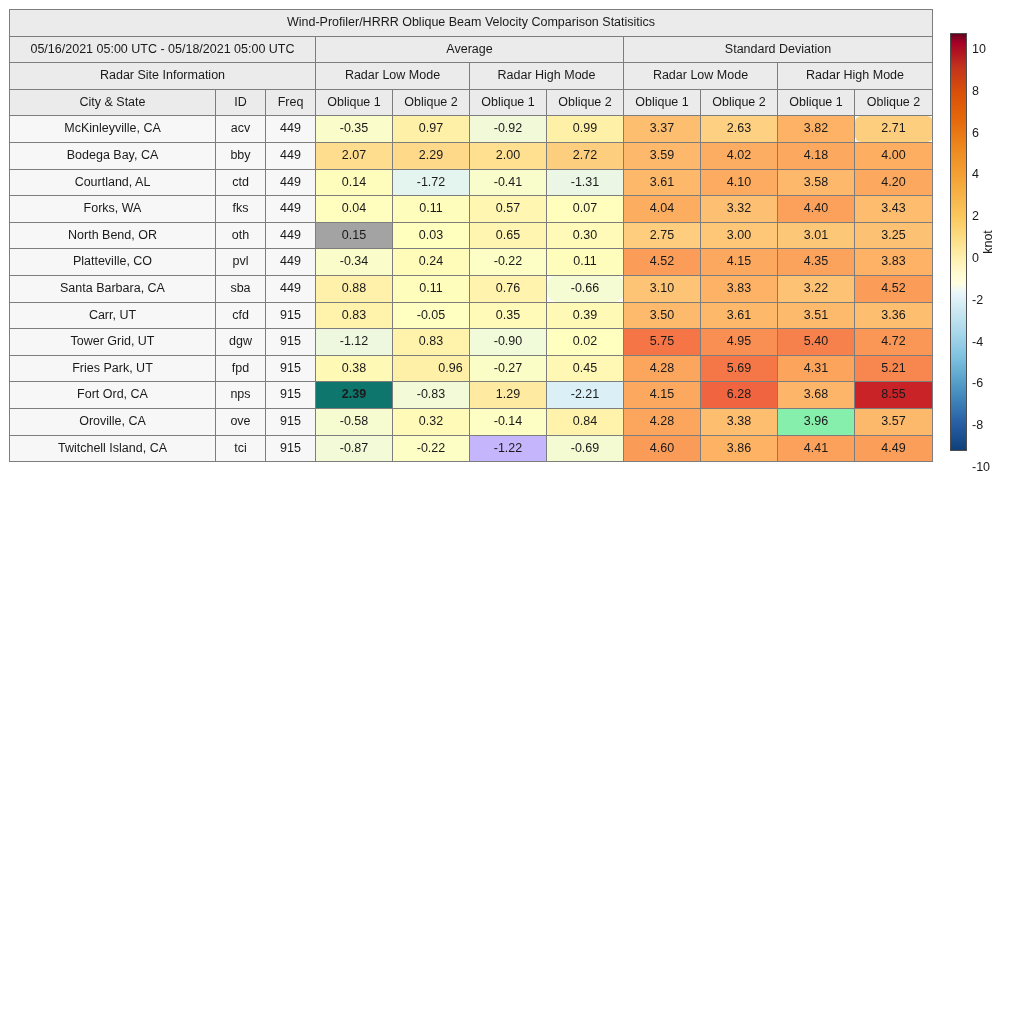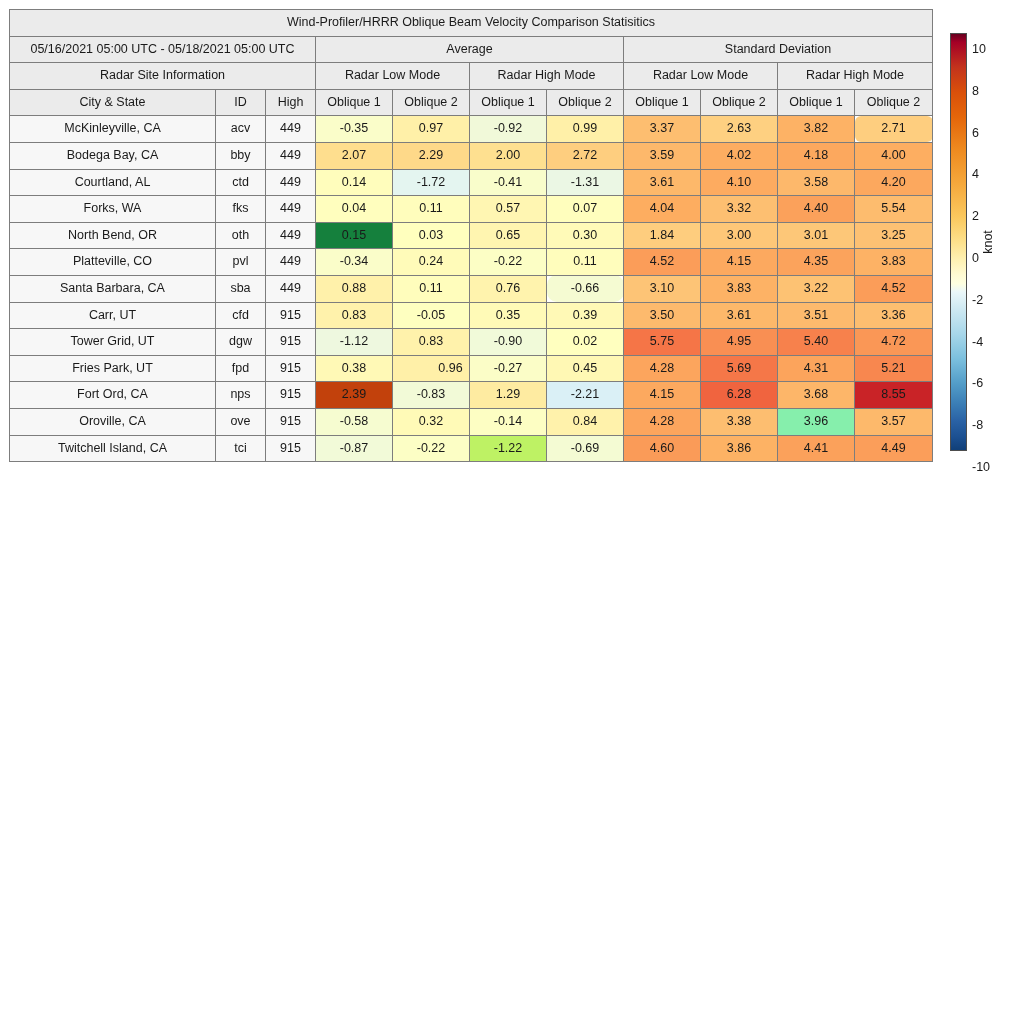--- a/index.html
+++ b/index.html
@@ -124,21 +124,21 @@
       <tr>
         <td class="hdr hdr-row" colspan="3">Radar Site Information</td>
         <td class="hdr hdr-row" colspan="2">Radar Low Mode</td>
         <td class="hdr hdr-row" colspan="2">Radar High Mode</td>
         <td class="hdr hdr-row" colspan="2">Radar Low Mode</td>
         <td class="hdr hdr-row" colspan="2">Radar High Mode</td>
       </tr>
       <tr>
         <td class="hdr hdr-row">City &amp; State</td>
         <td class="hdr hdr-row">ID</td>
-        <td class="hdr hdr-row">High</td>
+        <td class="hdr hdr-row">Freq</td>
         <td class="hdr hdr-row">Oblique 1</td>
         <td class="hdr hdr-row">Oblique 2</td>
         <td class="hdr hdr-row">Oblique 1</td>
         <td class="hdr hdr-row">Oblique 2</td>
         <td class="hdr hdr-row">Oblique 1</td>
         <td class="hdr hdr-row">Oblique 2</td>
         <td class="hdr hdr-row">Oblique 1</td>
         <td class="hdr hdr-row">Oblique 2</td>
       </tr>
     </tbody>
@@ -186,31 +186,31 @@
           <td class="site-cell">Forks, WA</td>
           <td class="site-cell">fks</td>
           <td class="site-cell">449</td>
           <td style="background: rgb(255, 254, 190);">0.04</td>
           <td style="background: rgb(255, 253, 188);">0.11</td>
           <td style="background: rgb(255, 246, 178);">0.57</td>
           <td style="background: rgb(255, 254, 189);">0.07</td>
           <td style="background: rgb(253, 173, 96);">4.04</td>
           <td style="background: rgb(253, 191, 113);">3.32</td>
           <td style="background: rgb(251, 161, 91);">4.40</td>
-          <td style="background: rgb(253, 188, 110);">5.54</td>
+          <td style="background: rgb(253, 188, 110);">3.43</td>
         </tr>
         <tr>
           <td class="site-cell">North Bend, OR</td>
           <td class="site-cell">oth</td>
           <td class="site-cell">449</td>
-          <td style="background: #15803d;">0.15</td>
+          <td style="background: #a3a3a3;">0.15</td>
           <td style="background: rgb(255, 255, 190);">0.03</td>
           <td style="background: rgb(255, 245, 176);">0.65</td>
           <td style="background: rgb(255, 250, 184);">0.30</td>
-          <td style="background: rgb(254, 205, 126);">1.84</td>
+          <td style="background: rgb(254, 205, 126);">2.75</td>
           <td style="background: rgb(254, 199, 120);">3.00</td>
           <td style="background: rgb(253, 199, 120);">3.01</td>
           <td style="background: rgb(253, 193, 115);">3.25</td>
         </tr>
         <tr>
           <td class="site-cell">Platteville, CO</td>
           <td class="site-cell">pvl</td>
           <td class="site-cell">449</td>
           <td style="background: rgb(250, 253, 201);">-0.34</td>
           <td style="background: rgb(255, 251, 185);">0.24</td>
@@ -270,21 +270,21 @@
           <td style="background: rgb(255, 248, 180);">0.45</td>
           <td style="background: rgb(252, 165, 93);">4.28</td>
           <td style="background: rgb(245, 119, 72);">5.69</td>
           <td style="background: rgb(252, 164, 92);">4.31</td>
           <td style="background: rgb(248, 135, 79);">5.21</td>
         </tr>
         <tr>
           <td class="site-cell">Fort Ord, CA</td>
           <td class="site-cell">nps</td>
           <td class="site-cell">915</td>
-          <td style="background: #c2410c;">2.39</td>
+          <td style="background: #0f766e; font-weight: bold;">2.39</td>
           <td style="background: rgb(242, 250, 215);">-0.83</td>
           <td style="background: rgb(254, 235, 161);">1.29</td>
           <td style="background: rgb(218, 240, 246);">-2.21</td>
           <td style="background: rgb(252, 169, 95);">4.15</td>
           <td style="background: rgb(240, 100, 63);">6.28</td>
           <td style="background: rgb(253, 182, 105);">3.68</td>
           <td style="background: rgb(201, 35, 39);">8.55</td>
         </tr>
         <tr>
           <td class="site-cell">Oroville, CA</td>
@@ -298,21 +298,21 @@
           <td style="background: rgb(253, 190, 112);">3.38</td>
           <td style="background: #86efac;">3.96</td>
           <td style="background: rgb(253, 185, 107);">3.57</td>
         </tr>
         <tr>
           <td class="site-cell">Twitchell Island, CA</td>
           <td class="site-cell">tci</td>
           <td class="site-cell">915</td>
           <td style="background: rgb(242, 250, 216);">-0.87</td>
           <td style="background: rgb(252, 254, 197);">-0.22</td>
-          <td style="background: #bef264;">-1.22</td>
+          <td style="background: #c4b5fd;">-1.22</td>
           <td style="background: rgb(244, 251, 211);">-0.69</td>
           <td style="background: rgb(250, 155, 88);">4.60</td>
           <td style="background: rgb(253, 178, 100);">3.86</td>
           <td style="background: rgb(251, 161, 91);">4.41</td>
           <td style="background: rgb(251, 158, 90);">4.49</td>
         </tr>
       </tbody>
   </table>
 
   <div id="colorbar-wrap">

